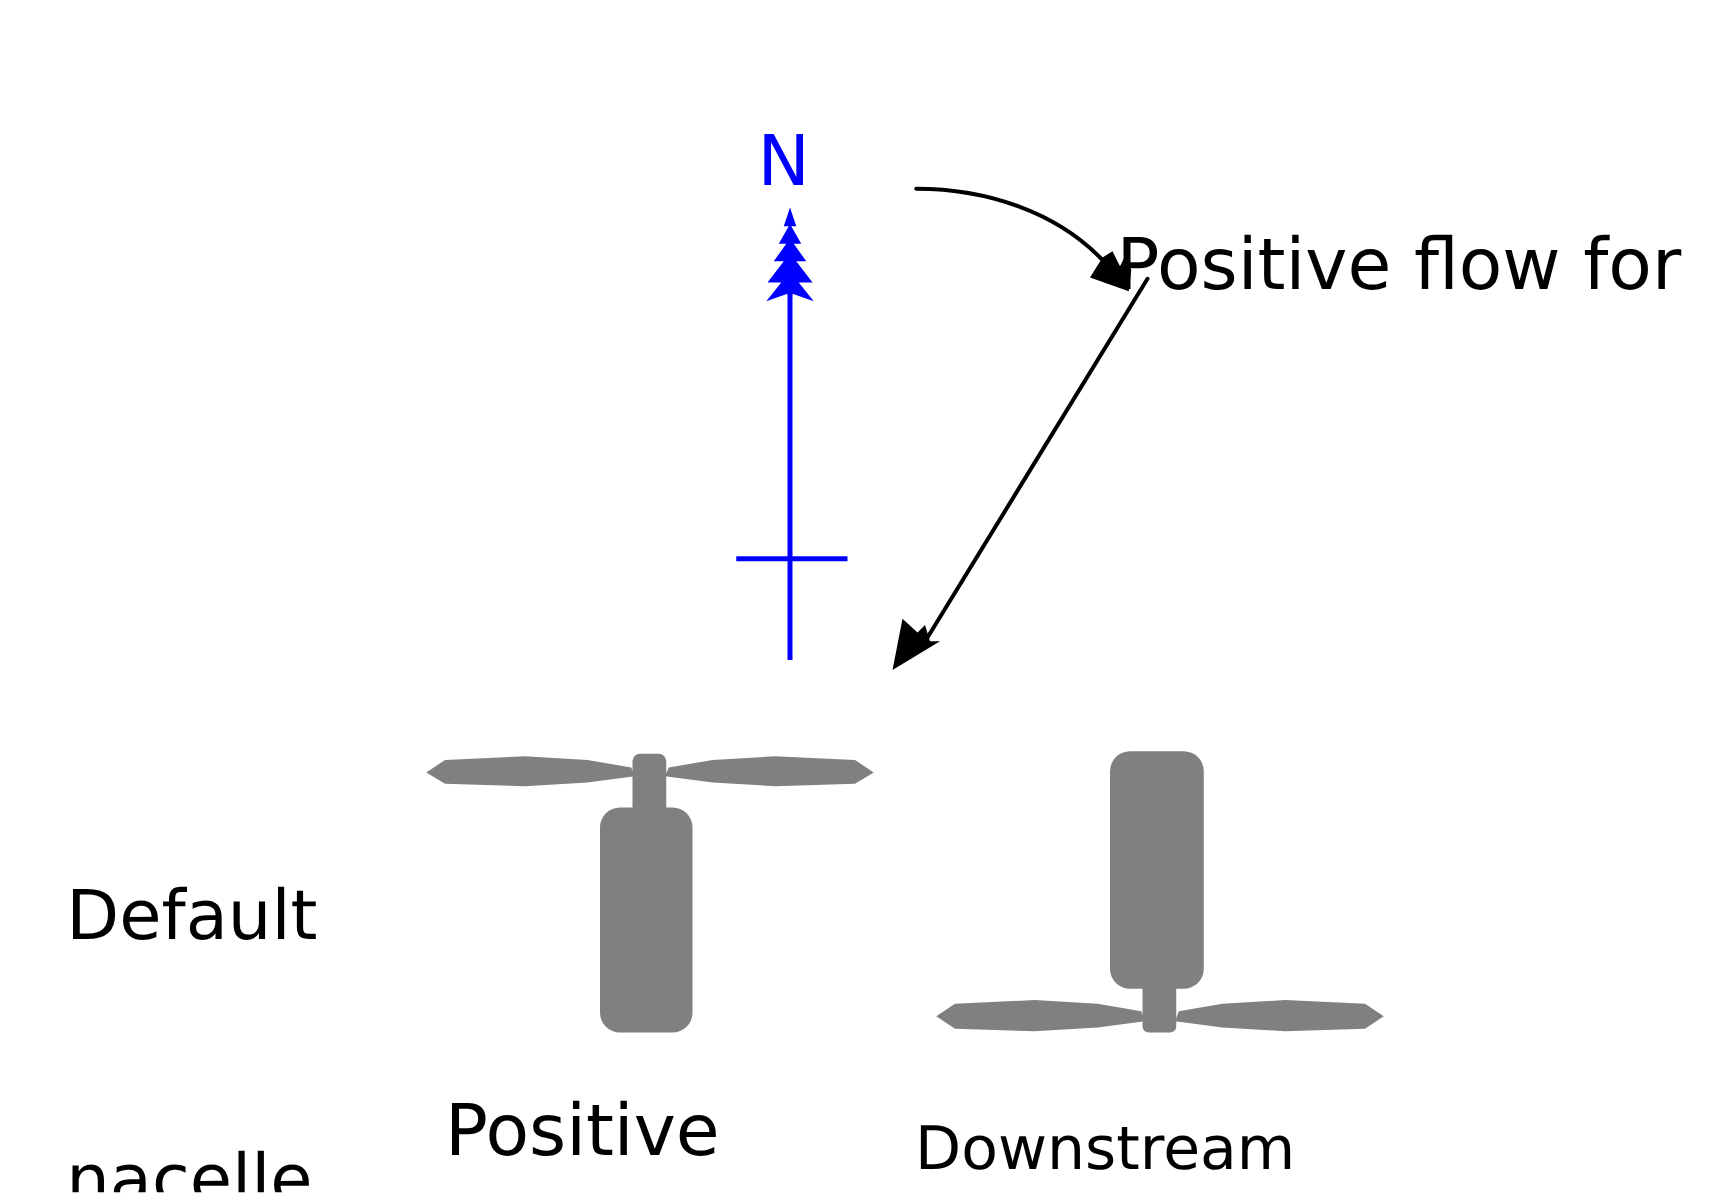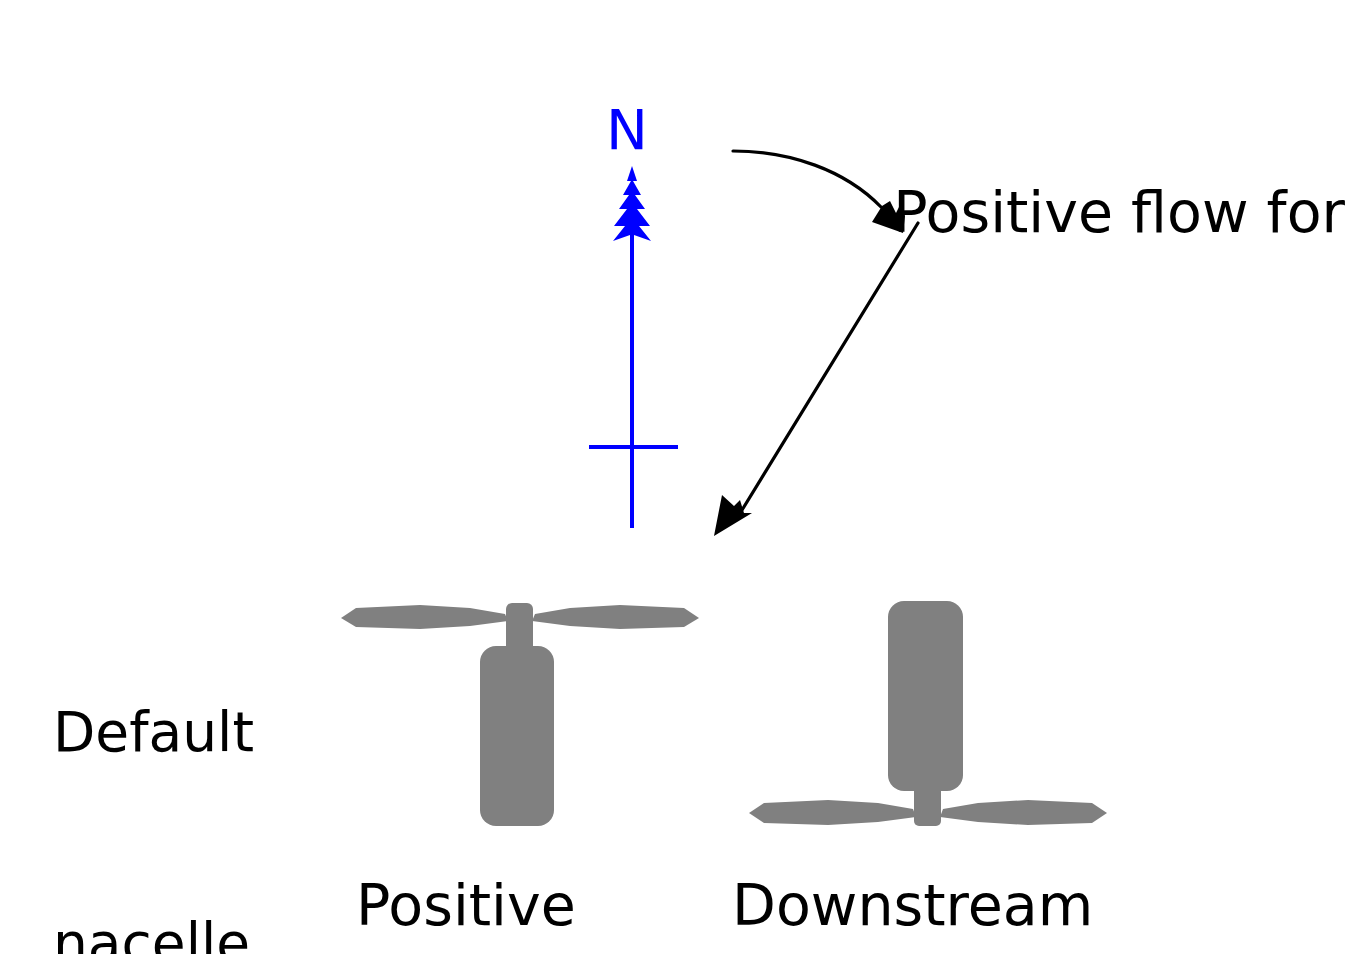--- a/index.html
+++ b/index.html
@@ -41,22 +41,22 @@
   }
   #annotation-default-nacelle .line { display: block; margin-left: 33px; }
 
   #label-upstream {
     left: 356px;
     top: 869px;
     font-size: 57px;
   }
   #label-downstream {
     left: 732px;
-    top: 869px;
-    font-size: 57px;
+    top: 889px;
+    font-size: 48px;
   }
 
   
   #north-label {
     position: absolute;
     left: 606px;
     top: 97px;
     color: #0000ff;
     font-size: 56px;
     font-family: "DejaVu Sans", sans-serif;

